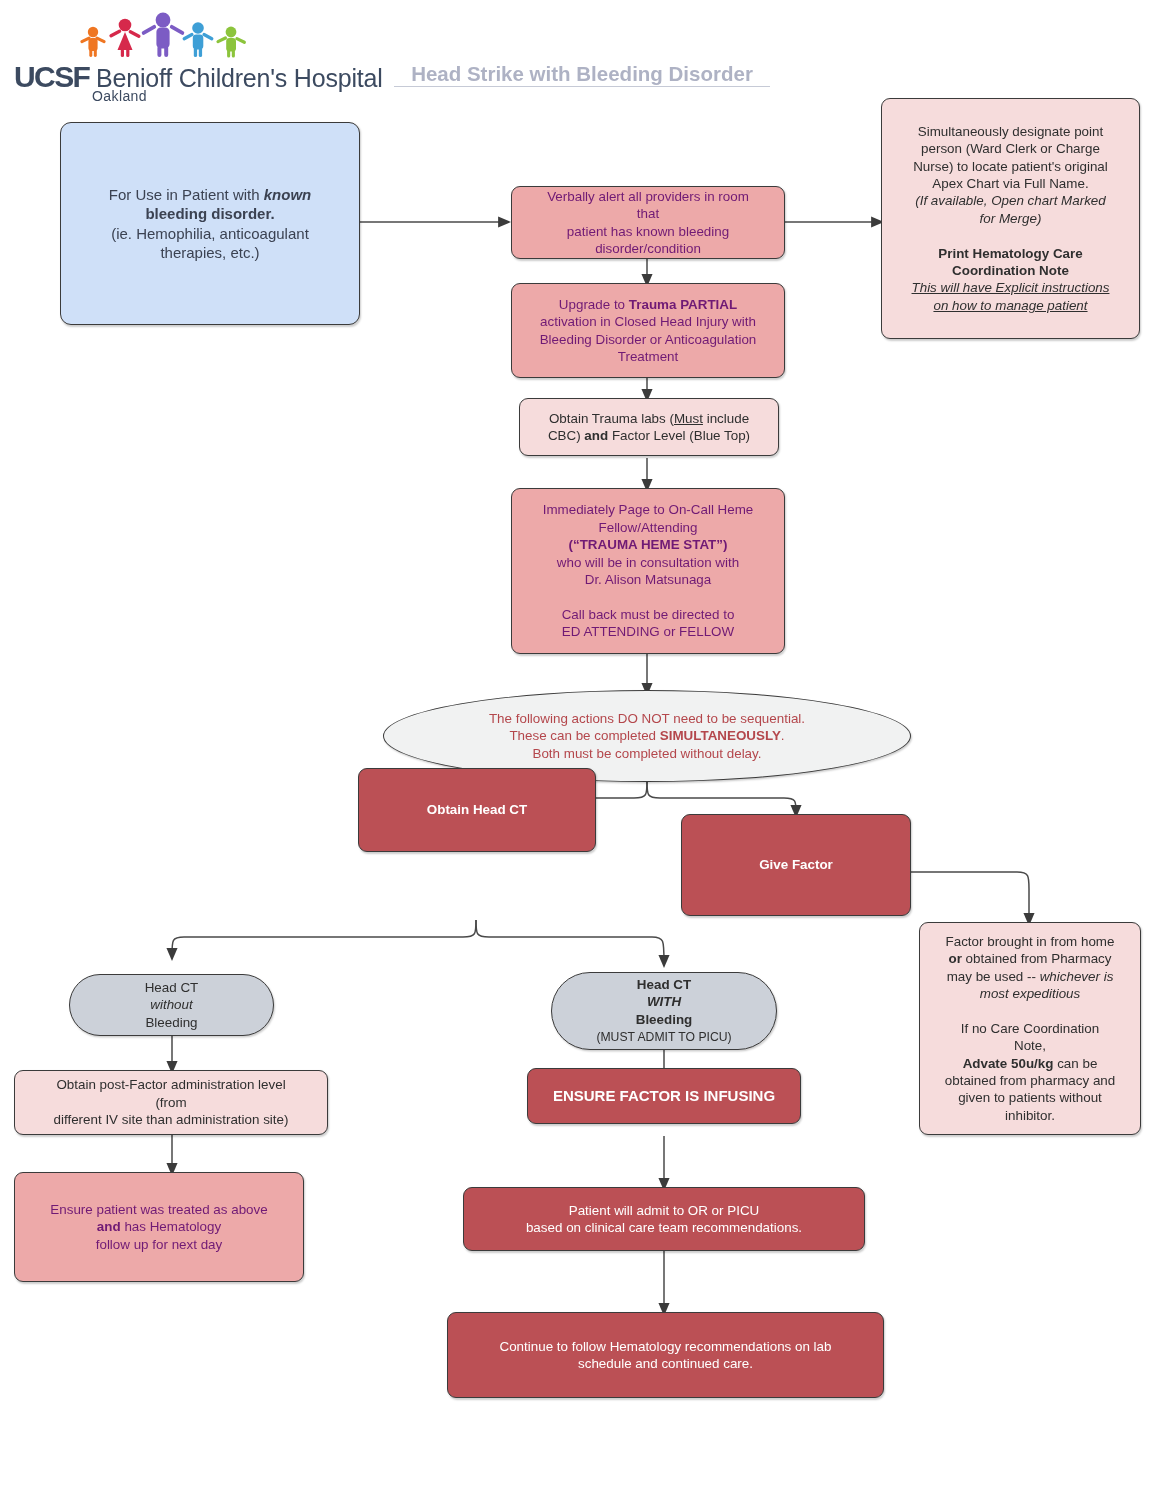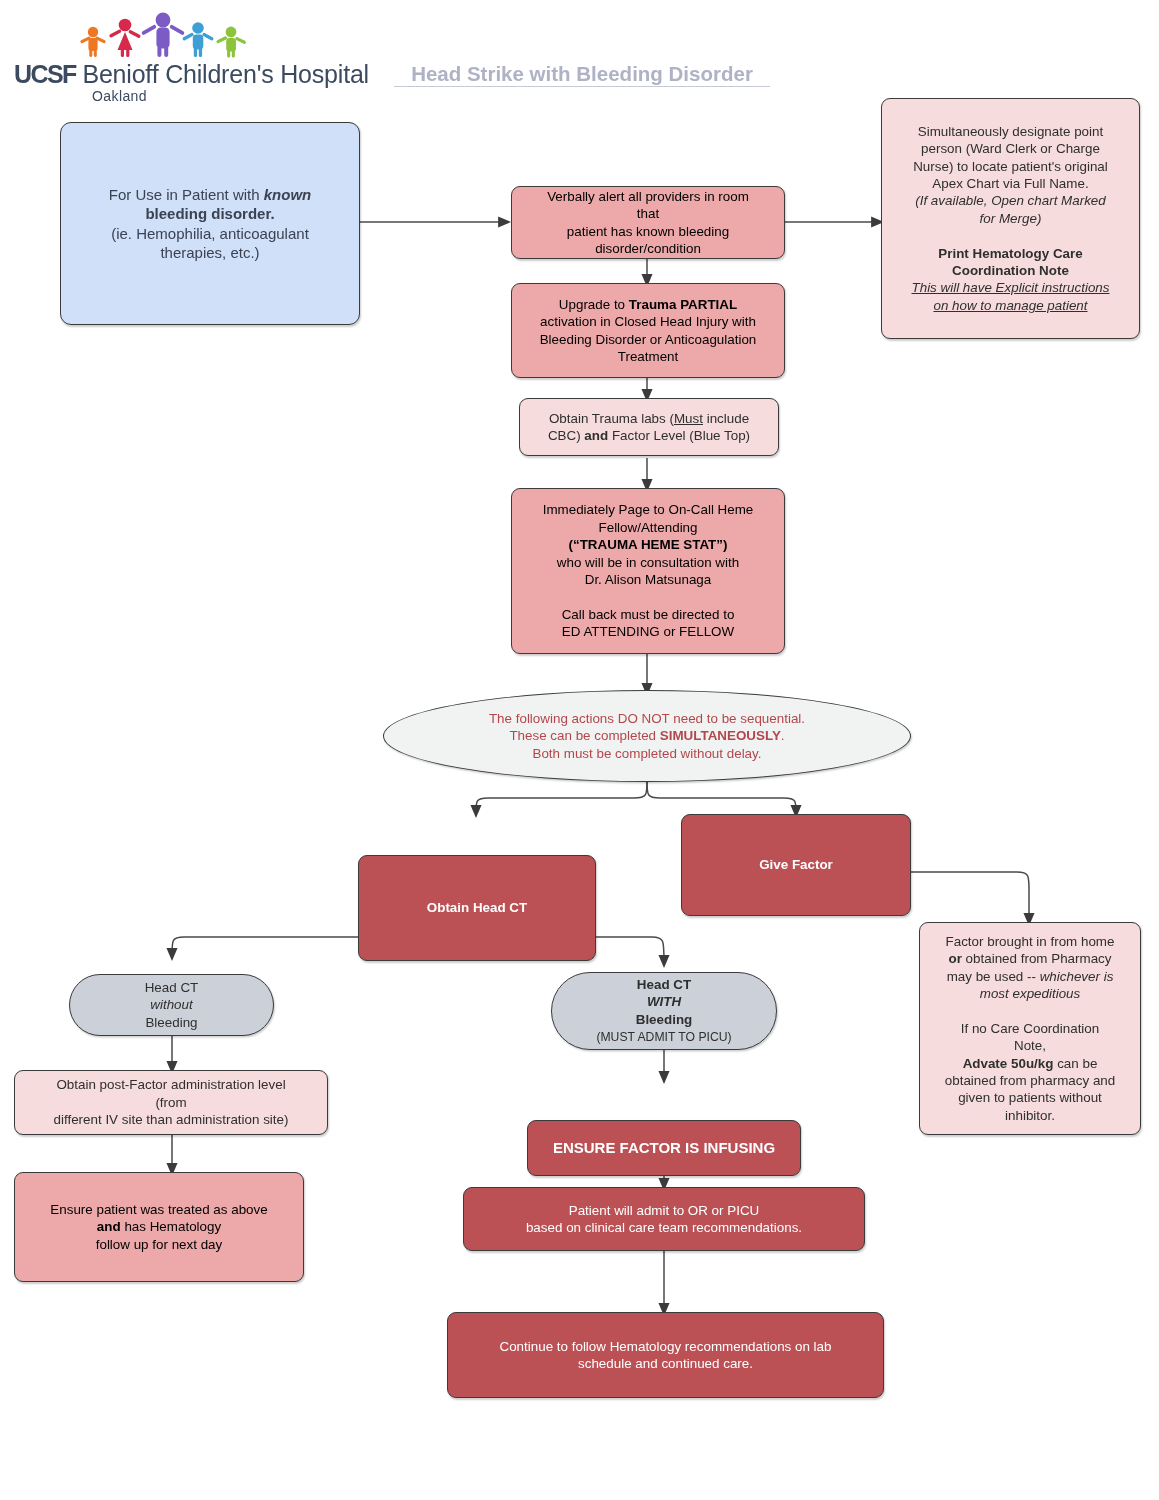--- a/index.html
+++ b/index.html
@@ -32,21 +32,21 @@
     display: flex;
     align-items: center;
     justify-content: center;
     text-align: center;
     line-height: 1.30;
     border: 1.3px solid #3b3b3b;
     box-shadow: 1px 1.5px 2px rgba(0,0,0,0.20);
   }
   .node .txt { padding: 2px 24px; width: 100%; }
   .fill-darkred { background: #bb5055; color: #ffffff; }
-  .fill-medpink { background: #eda9a9; color: #000000; }
+  .fill-medpink { background: #eda9a9; color: #701a75; }
   .fill-lightpink { background: #f6dcdc; color: #2f2f2f; }
   .fill-blue { background: #cfe0f8; color: #3b4252; }
   .fill-gray { background: #ccd1d9; color: #2f2f2f; }
   .fill-offwhite { background: #f1f2f2; color: #b4474c; }
   .rect { border-radius: 9px; }
   .stadium { border-radius: 999px; }
   .roundbox { border-radius: 38px; }
   .ellipse { border-radius: 50% / 50%; }
 
   
@@ -54,21 +54,21 @@
     position: absolute;
     left: 14px; top: 8px;
     width: 330px; height: 92px;
   }
   #logo-people { position: absolute; left: 57px; top: 0px; width: 200px; height: 50px; }
   #logo-wordmark {
     position: absolute; left: 0px; top: 52px;
     font-size: 25px; color: #3c4a60; letter-spacing: -0.2px;
     white-space: nowrap;
   }
-  #logo-ucsf { font-weight: bold; letter-spacing: -1.6px; font-size: 25px; }
+  #logo-ucsf { font-weight: bold; letter-spacing: -1.6px; font-size: 30px; }
   #logo-sub {
     position: absolute; left: 78px; top: 80px;
     font-size: 14px; color: #3c4a60; letter-spacing: 0.4px;
   }
   #chart-title {
     position: absolute;
     left: 394px; top: 62px;
     width: 376px;
     text-align: center;
     font-size: 20.5px;
@@ -250,21 +250,21 @@
   </div>
 
   <div class="node ellipse fill-offwhite" style="left:383px; top:690px; width:528px; height:92px;">
     <div class="txt t-13">
       <span>The following actions DO NOT need to be sequential.</span><br>
       <span>These can be completed </span><b>SIMULTANEOUSLY</b><span>.</span><br>
       <span>Both must be completed without delay.</span>
     </div>
   </div>
 
-  <div class="node rect fill-darkred" style="left:358px; top:855px; width:238px; height:106px;">
+  <div class="node rect fill-darkred" style="left:358px; top:768px; width:238px; height:84px;">
     <div class="txt t-13"><b>Obtain Head CT</b></div>
   </div>
 
   <div class="node rect fill-darkred" style="left:681px; top:814px; width:230px; height:102px;">
     <div class="txt t-13"><b>Give Factor</b></div>
   </div>
 
   <div class="node rect fill-lightpink" style="left:919px; top:922px; width:222px; height:213px;">
     <div class="txt t-13">
       <span>Factor brought in from home</span><br>
@@ -296,21 +296,21 @@
     </div>
   </div>
 
   <div class="node rect fill-lightpink" style="left:14px; top:1070px; width:314px; height:65px;">
     <div class="txt t-13">
       <span>Obtain post-Factor administration level (from</span><br>
       <span>different IV site than administration site)</span>
     </div>
   </div>
 
-  <div class="node rect fill-darkred" style="left:527px; top:1120px; width:274px; height:56px;">
+  <div class="node rect fill-darkred" style="left:527px; top:1068px; width:274px; height:56px;">
     <div class="txt t-15"><b>ENSURE FACTOR IS INFUSING</b></div>
   </div>
 
   <div class="node rect fill-medpink" style="left:14px; top:1172px; width:290px; height:110px;">
     <div class="txt t-13">
       <span>Ensure patient was treated as above</span><br>
       <b>and</b><span> has Hematology</span><br>
       <span>follow up for next day</span>
     </div>
   </div>

